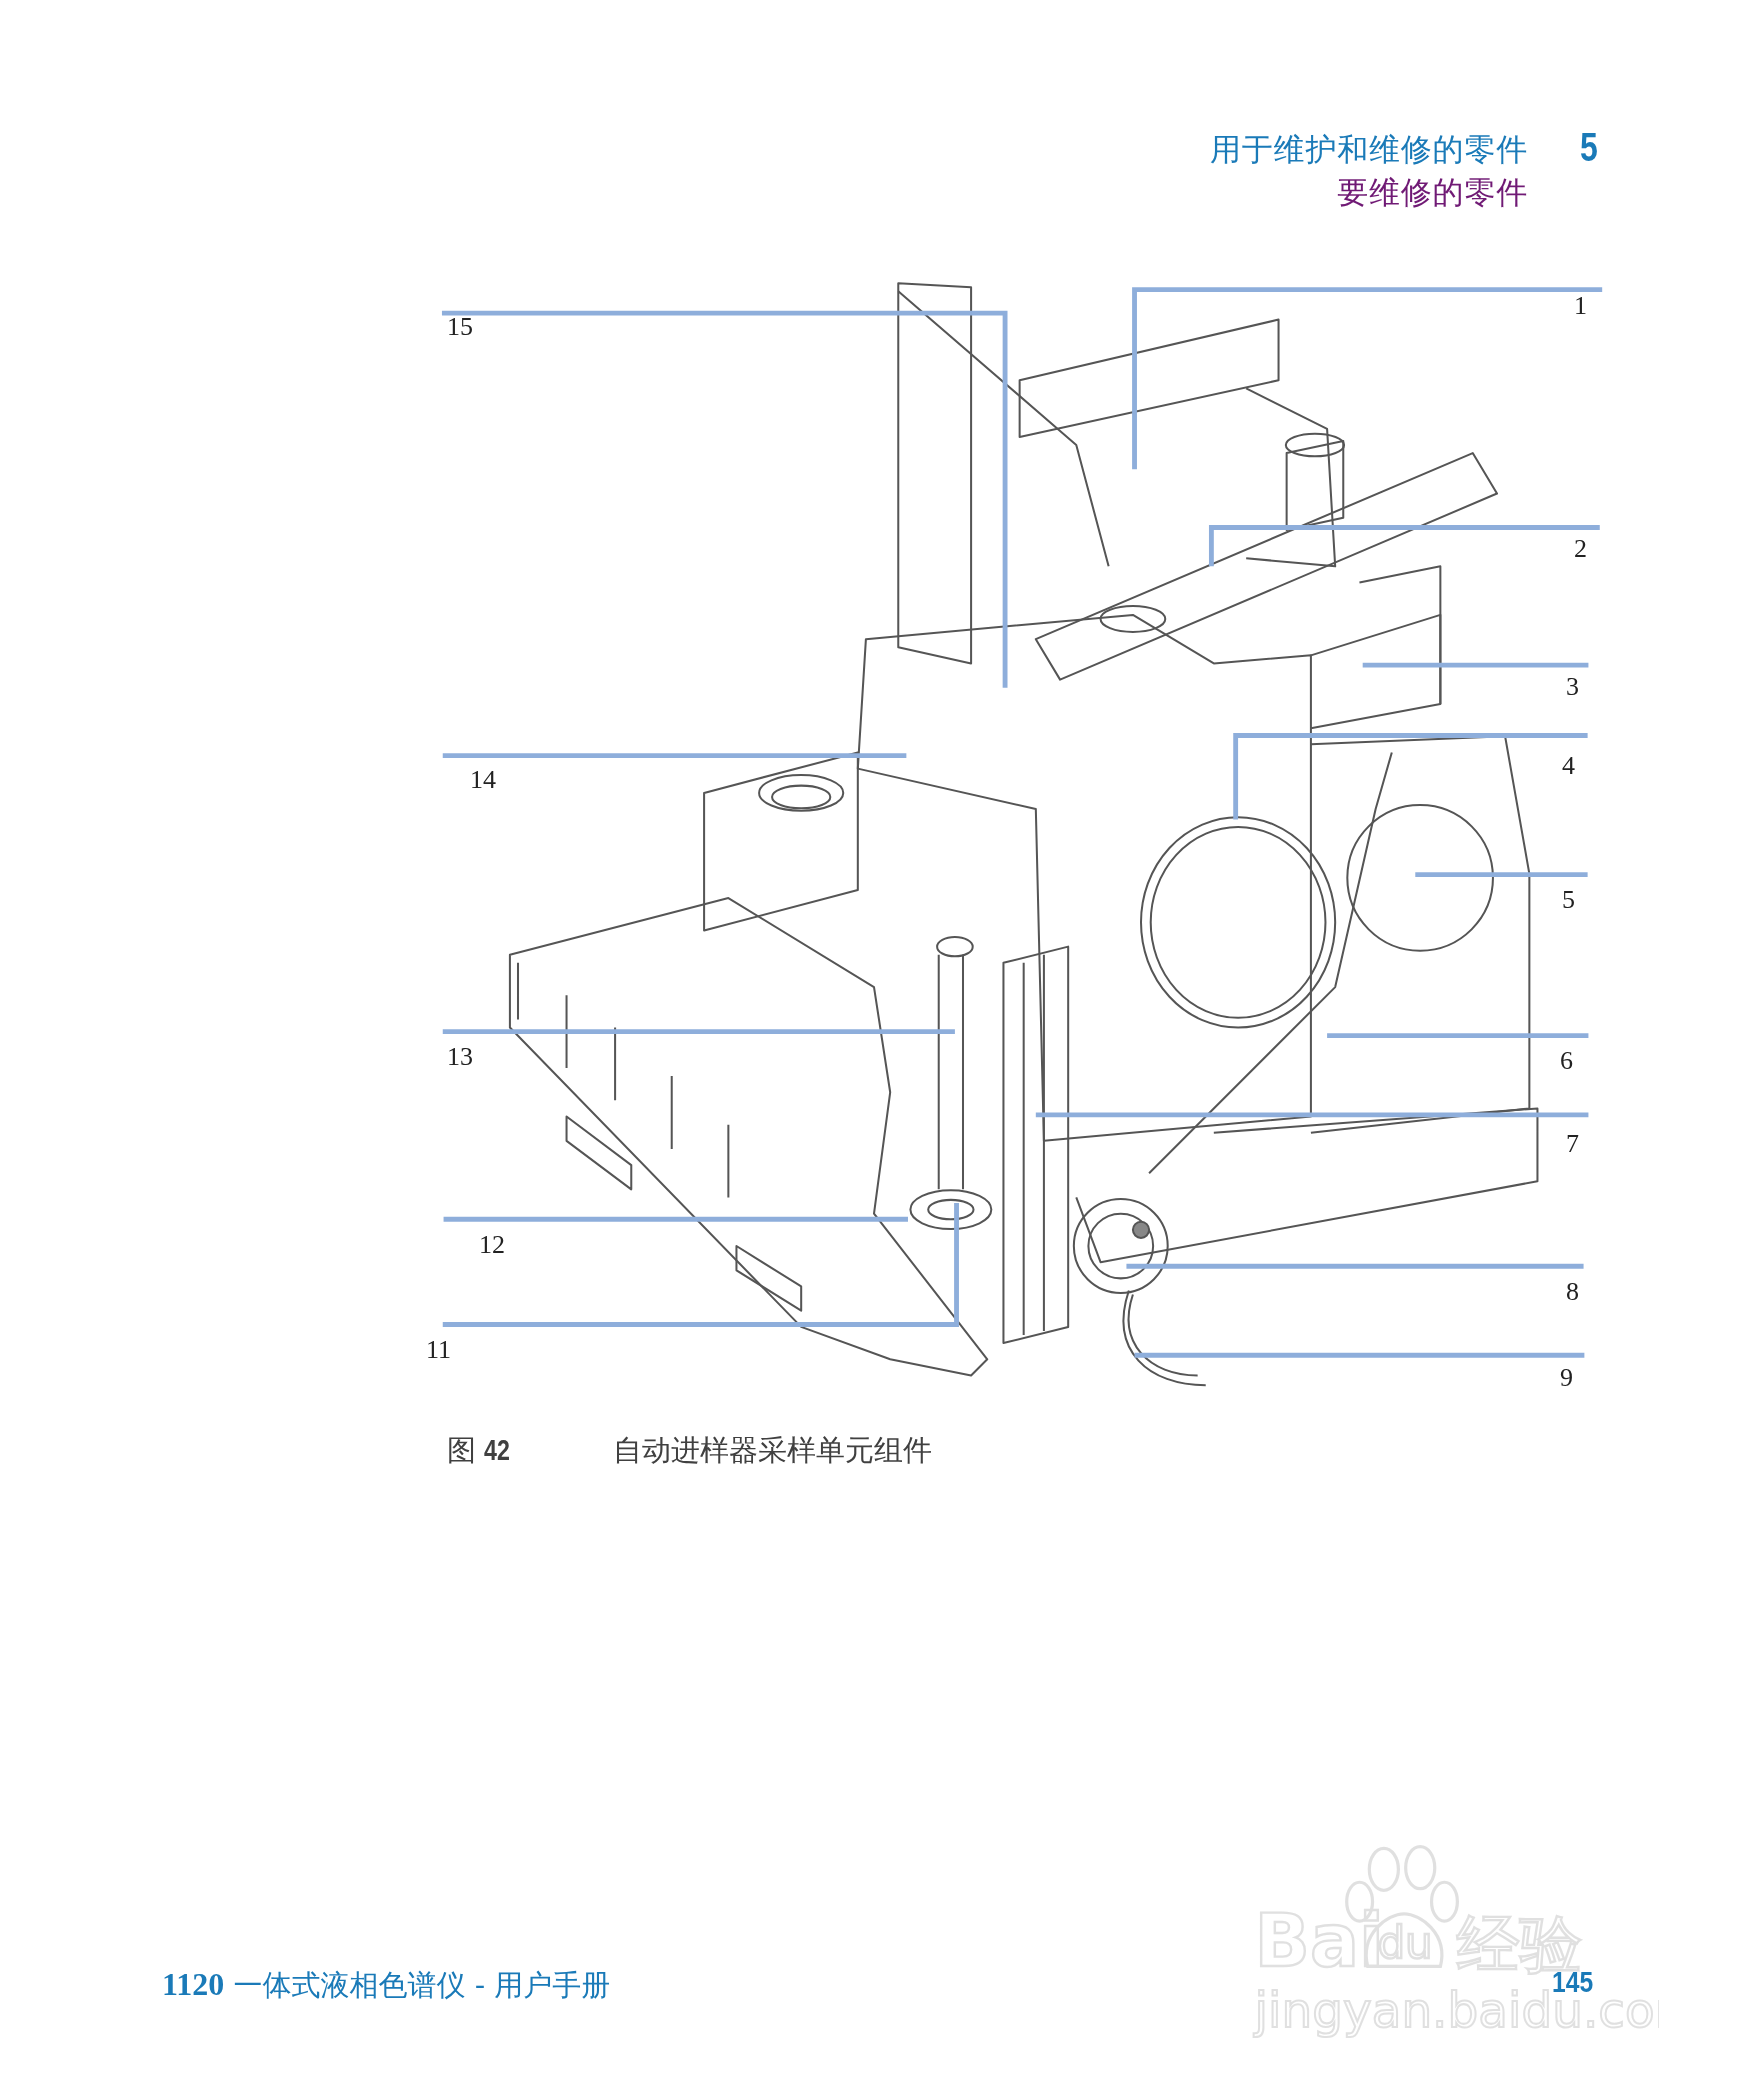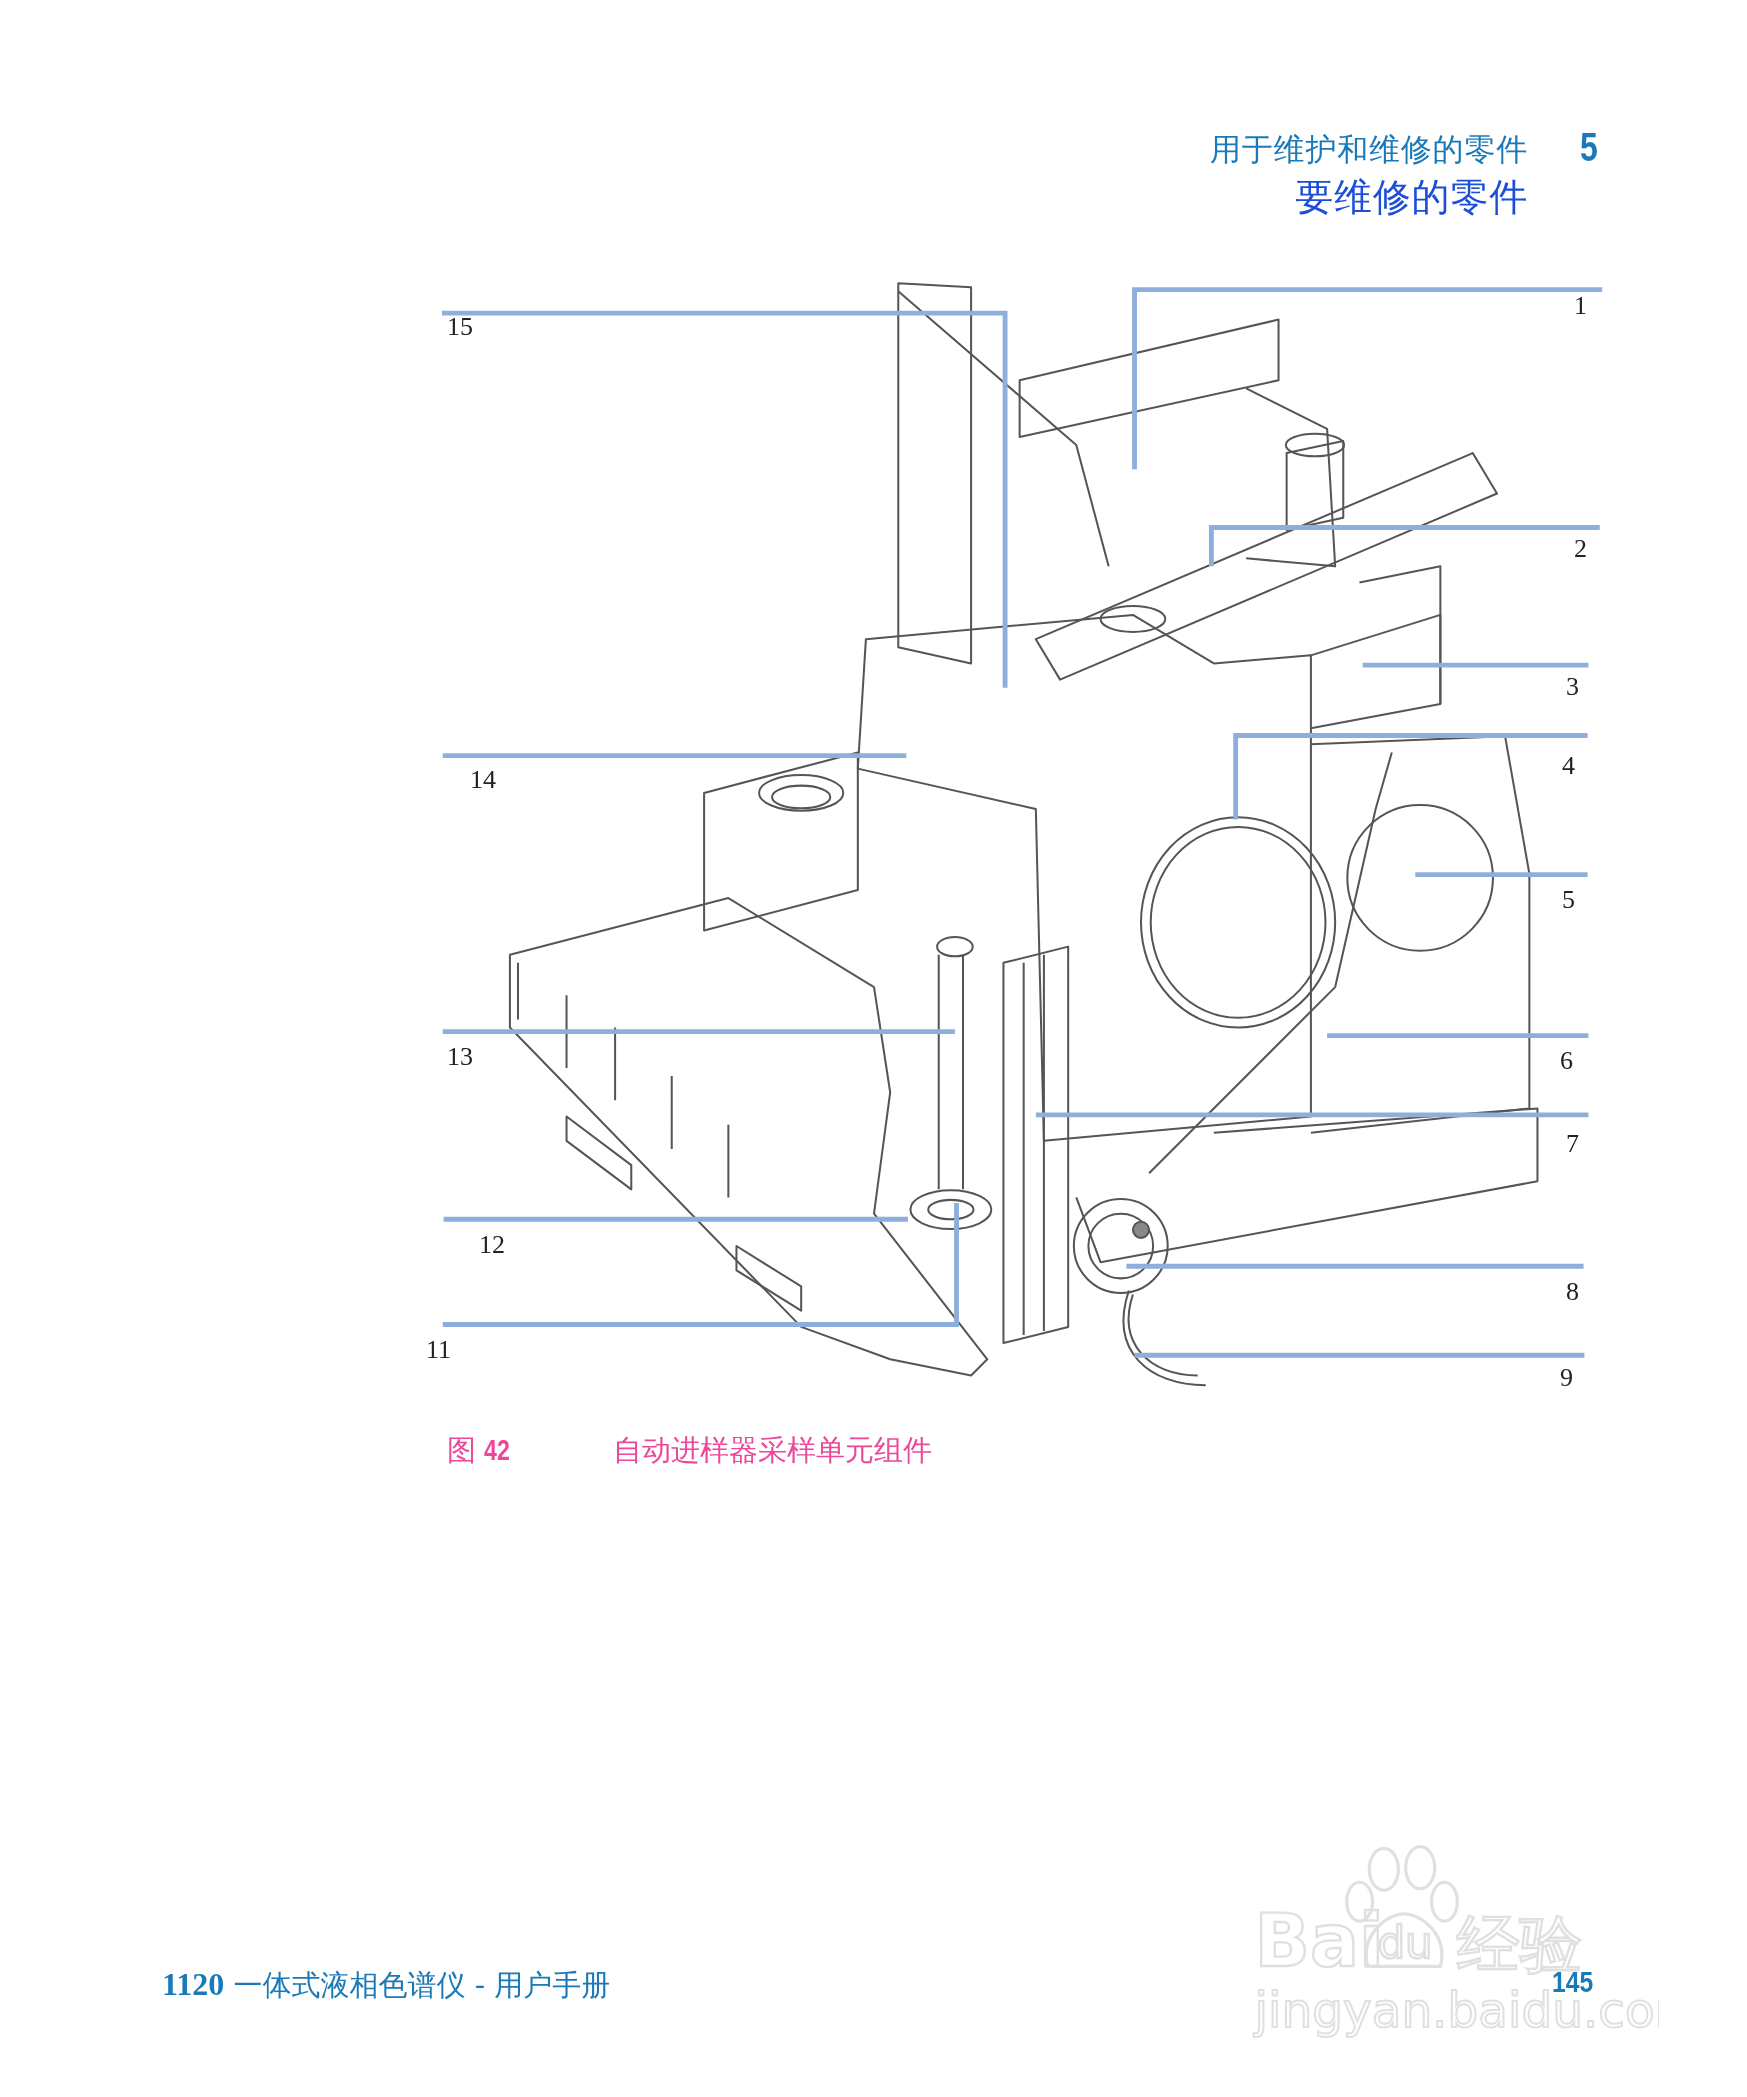--- a/index.html
+++ b/index.html
@@ -1,22 +1,22 @@
 <!DOCTYPE html>
 <html style="font-size:13px"><head>
 <meta charset="utf-8">
 <style>
   html, body { margin:0; padding:0; background:#ffffff; }
   body { width:1748px; height:2097px; position:relative; overflow:hidden; font-family:"DejaVu Serif", serif; }
   .hdr-title { position:absolute; right:220px; top:129px; font-family:"DejaVu Sans", sans-serif; font-size:31px; color:#1a7ab8; letter-spacing:0.8px; }
-  .hdr-sub { position:absolute; right:220px; top:172px; font-family:"DejaVu Sans", sans-serif; font-size:38px; color:#1d4ed8; letter-spacing:0.8px; }
+  .hdr-sub { position:absolute; right:220px; top:172px; font-family:"DejaVu Sans", sans-serif; font-size:31px; color:#701a75; letter-spacing:0.8px; }
   .hdr-chap { position:absolute; left:1580px; top:125px; font-family:"Liberation Sans", sans-serif; font-weight:bold; font-size:40px; color:#1a7ab8; transform:scaleX(0.8); transform-origin:left; }
   .figure { position:absolute; left:0; top:0; width:1748px; height:1424px; }
   .callout-num { position:absolute; font-family:"Liberation Serif", serif; font-size:26px; color:#222; }
-  .caption { position:absolute; top:1431px; left:447px; font-size:29px; color:#ec4899; font-family:"DejaVu Sans", sans-serif; }
+  .caption { position:absolute; top:1431px; left:447px; font-size:29px; color:#404040; font-family:"DejaVu Sans", sans-serif; }
   .caption .fig-label { display:inline-block; }
   .caption .fig-num { font-family:"Liberation Sans", sans-serif; font-weight:bold; transform:scaleX(0.8); display:inline-block; transform-origin:left; margin-left:8px; }
   .caption .fig-title { position:absolute; left:166px; top:0; white-space:nowrap; }
   .footer-left { position:absolute; left:162px; top:1966px; font-size:29px; color:#1a7ab8; font-family:"DejaVu Sans", sans-serif; }
   .footer-left .model { font-family:"Liberation Serif", serif; font-weight:bold; font-size:32px; }
   .footer-page { position:absolute; left:1552px; top:1966px; font-family:"Liberation Sans", sans-serif; font-weight:bold; font-size:29px; color:#1a7ab8; transform:scaleX(0.85); transform-origin:left; }
   .watermark { position:absolute; left:1238px; top:1837px; width:421px; height:202px; opacity:0.55; }
 </style>
 </head>
 <body>

